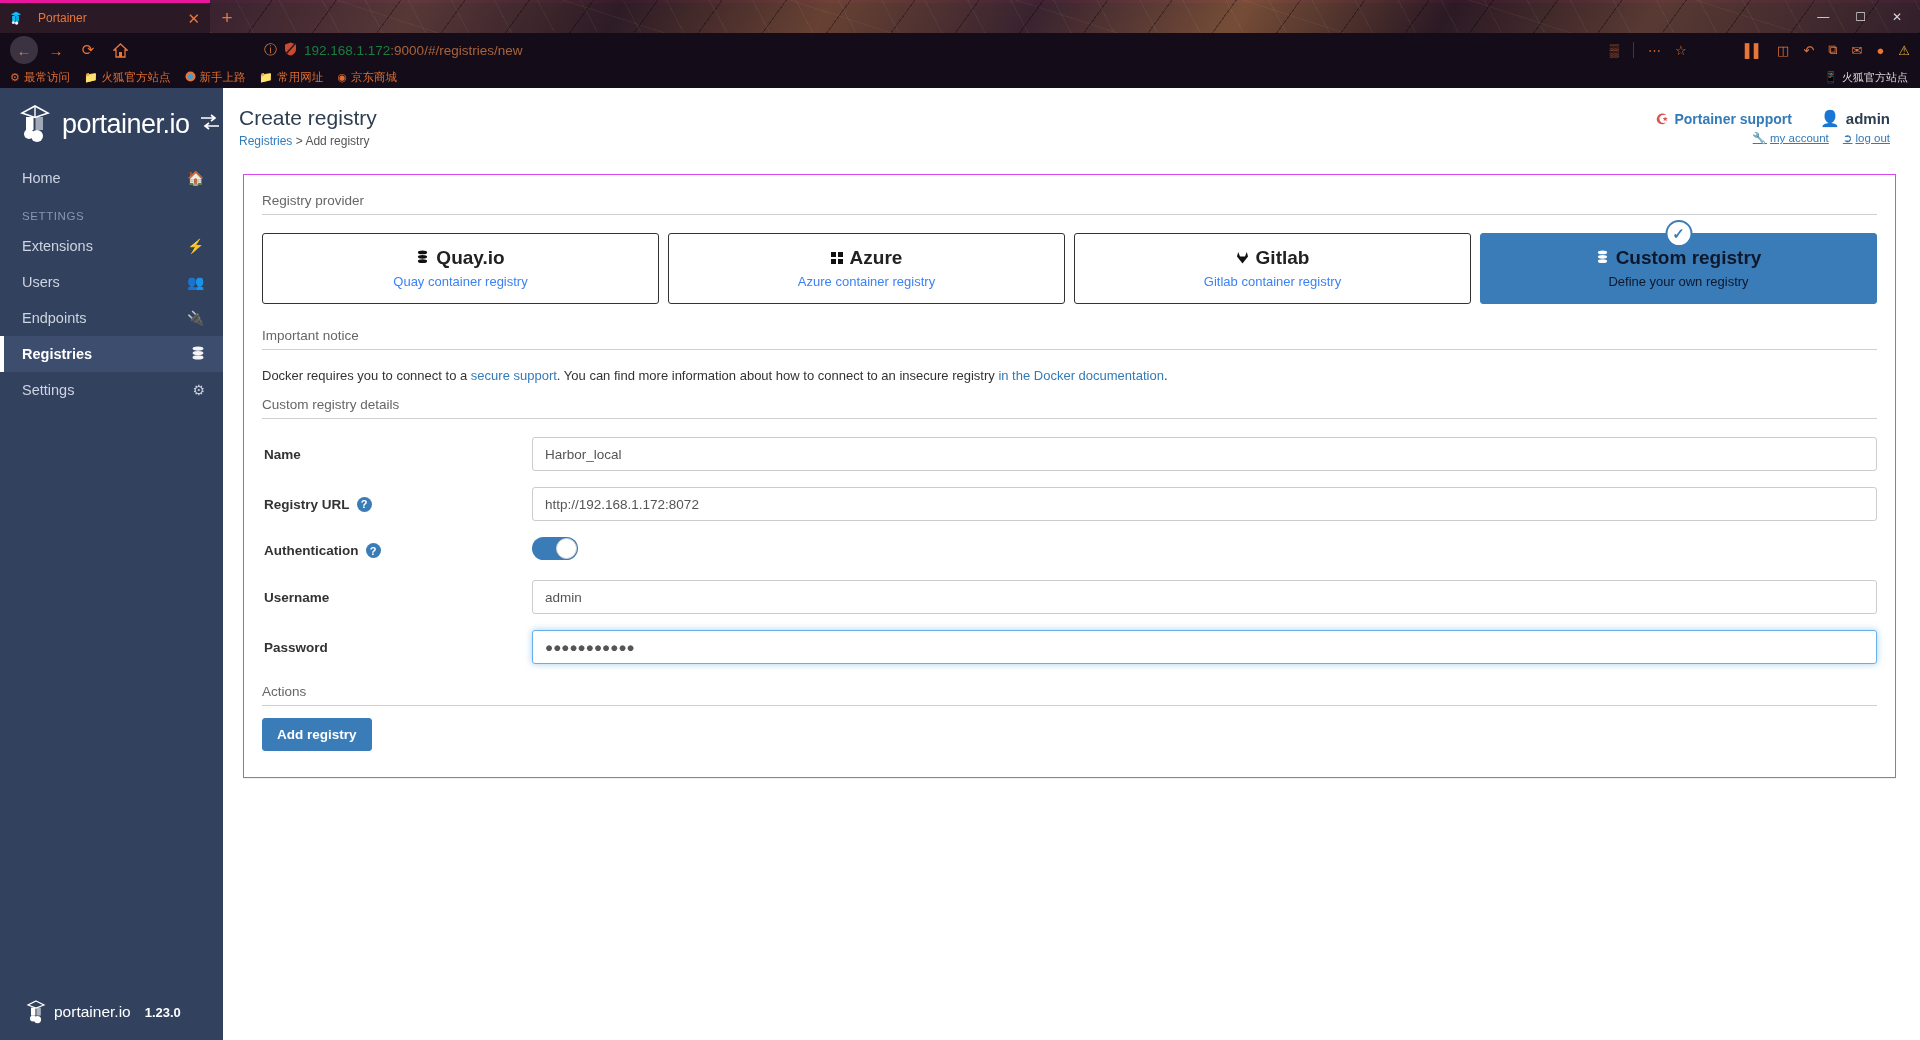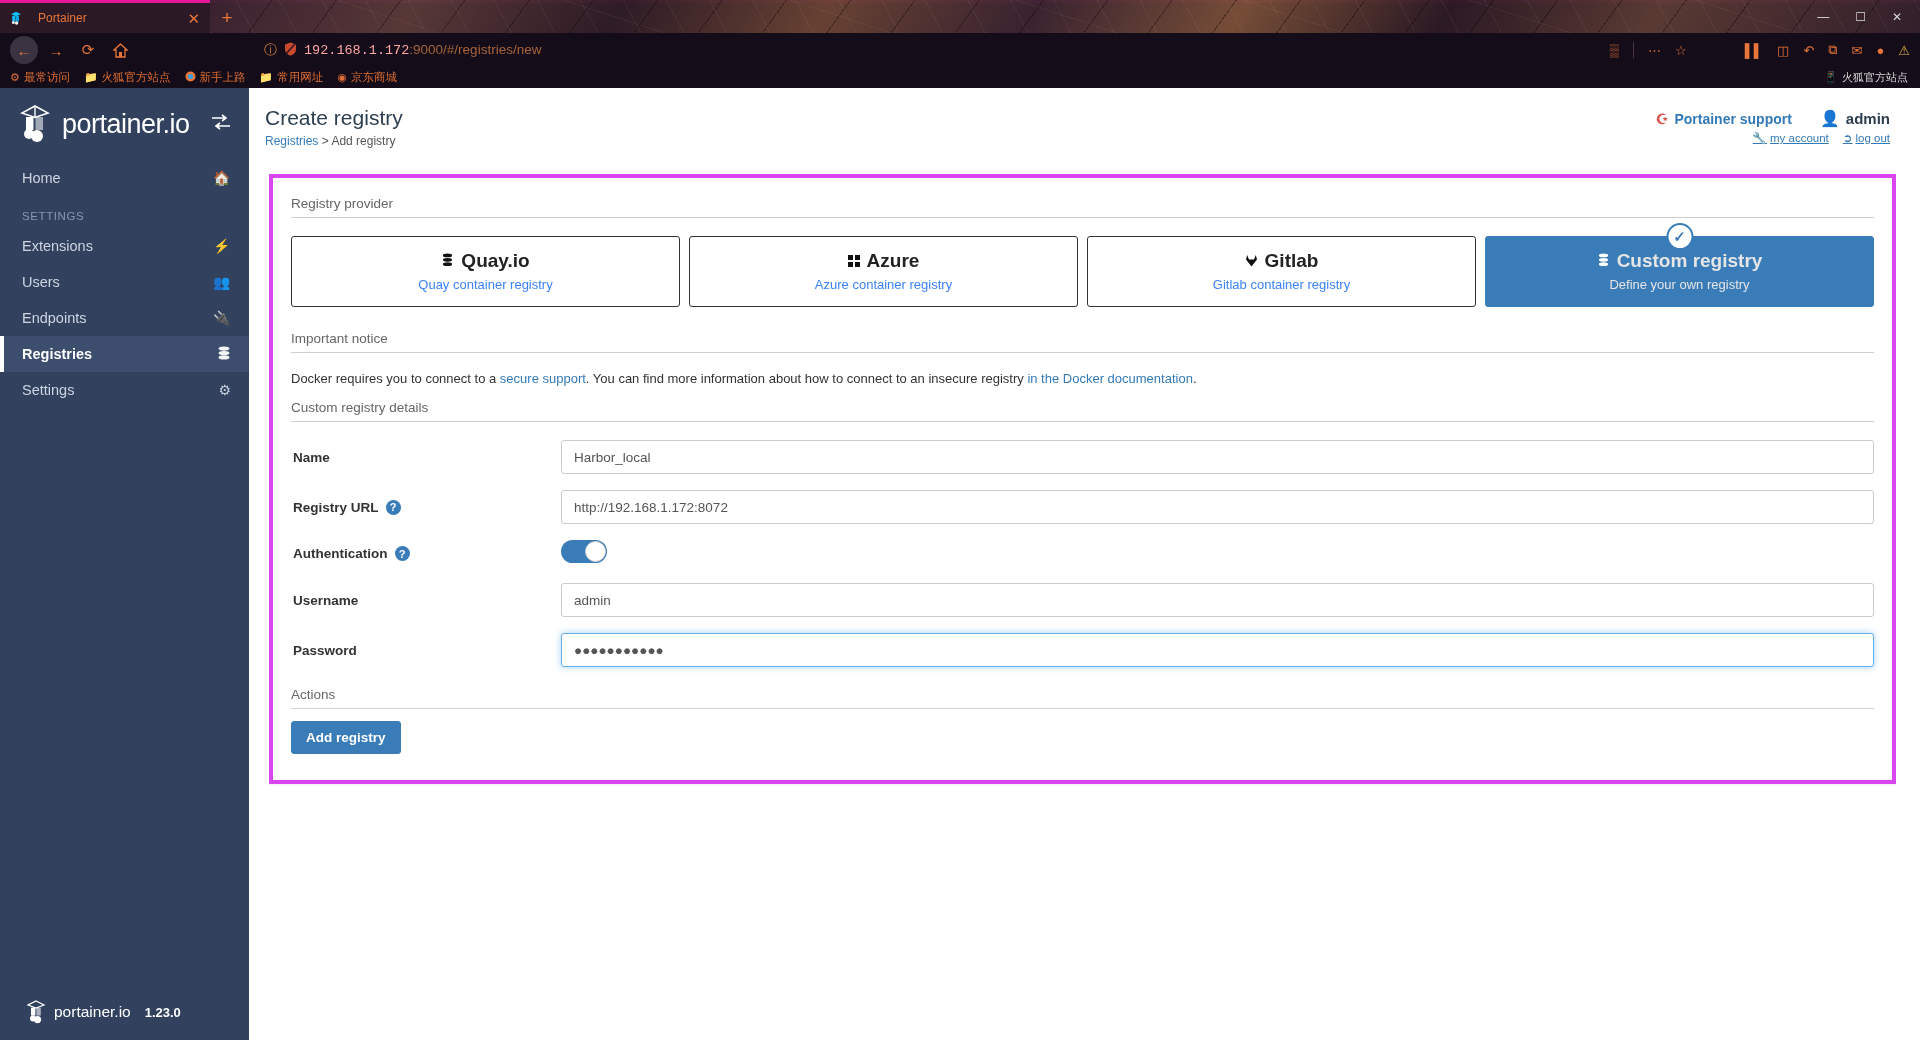--- a/index.html
+++ b/index.html
@@ -77,40 +77,40 @@
     display: flex; align-items: center; justify-content: center;
     color: #e8753a; font-size: 15px;
   }
   .nav-btn.back { background:#3c3342; border-radius:50%; color:#e8753a; }
   .urlbar {
     flex: 1; height: 26px; margin-left: 126px;
     display: flex; align-items: center; gap: 7px;
     color: #d9823f; font-size: 13.5px;
   }
   .url-ico { font-size: 13px; color:#cf7a3e; }
-  .url-text .host { color: #fca5a5; font-family: Liberation Mono, monospace; }
+  .url-text .host { color: #15803d; }
   .url-text .rest { color: #a8643a; }
   .nav-right { display:flex; align-items:center; gap:14px; padding-left:10px; }
   .nav-right span { color:#e8753a; font-size:13px; }
   .nav-sep { width:1px;height:16px;background:#4a3340; }
 
   .bookmarks {
     height: 21px; background: #140c18;
     display: flex; align-items: center; gap: 14px; padding: 0 10px;
     position: relative;
   }
   .bm { display:flex; align-items:center; gap:4px; color:#dd6d33; font-size:11.5px; white-space:nowrap; }
   .bm-ico { font-size:11px; line-height:1; }
   .bm-right { position:absolute; right:12px; color:#d9d9d9; font-size:11px; display:flex; align-items:center; gap:4px;}
 
   
   #app { display: flex; width:1920px; height: 952px; background:#fff; }
 
   .sidebar {
-    width: 249px; flex: none;
+    width: 223px; flex: none;
     background: #31415e;
     color: #fff;
     display: flex; flex-direction: column;
     position: relative;
   }
   .brand {
     height: 72px; display:flex; align-items:center; padding-left:18px; gap:10px;
   }
   .brand-logo { width:34px; height:40px; position:relative; flex:none; }
   .brand-text { font-size: 27px; letter-spacing:-.5px; color:#fff; font-weight:400; }
@@ -146,39 +146,39 @@
   .support { color:#337ab7; font-size:14px; font-weight:bold; display:flex; align-items:center; gap:6px; }
   .support .lifering { color:#d9534f; font-size:14px; }
   .user { color:#2c3e50; font-size:15px; font-weight:bold; display:flex; align-items:center; gap:6px; }
   .user .av { font-size:16px; }
   .account-row { display:flex; justify-content:flex-end; gap:14px; margin-top:3px; }
   .account-row a { color:#337ab7; font-size:11.5px; text-decoration:underline; display:flex; align-items:center; gap:3px;}
   .account-row a .mi { text-decoration:none; }
 
   .panel {
     margin: 26px 24px 0 20px;
-    border: 4px solid #d946ef;
+    border: 1px solid #d946ef;
     background:#fff;
     padding: 18px 18px 26px;
     box-shadow: 0 1px 1px rgba(0,0,0,.05);
   }
   .section-title {
     font-size: 13.5px; color:#666; padding-bottom: 6px;
     border-bottom: 1px solid #cfcfcf; margin-bottom: 18px; font-weight:400;
   }
   .cards { display:flex; gap: 9px; margin-bottom: 24px; }
   .card {
     flex:1; border:1px solid #333; border-radius:3px;
     padding: 13px 8px 14px; text-align:center; background:#fff;
     position:relative;
   }
   .card .c-title { font-size:19px; font-weight:bold; color:#222; display:flex; align-items:center; justify-content:center; gap:7px;}
   .card .c-sub { font-size:13px; color:#3b82f6; margin-top:5px; }
   .card.selected { background:#3a7cb8; border-color:#3a7cb8; color:#fff; }
-  .card.selected .c-title, .card.selected .c-sub { color:#e5e5e5; }
+  .card.selected .c-title, .card.selected .c-sub { color:#0f172a; }
   .card .check {
     position:absolute; top:-14px; left:50%; transform:translateX(-50%);
     width:27px;height:27px;border-radius:50%;
     background:#fff; border:2px solid #3a7cb8;
     display:flex;align-items:center;justify-content:center;
     color:#3a7cb8; font-size:15px; font-weight:bold;
   }
   .notice { font-size: 13px; color:#333; margin-bottom: 6px; }
   .notice a { color:#337ab7; text-decoration:none; }
 

